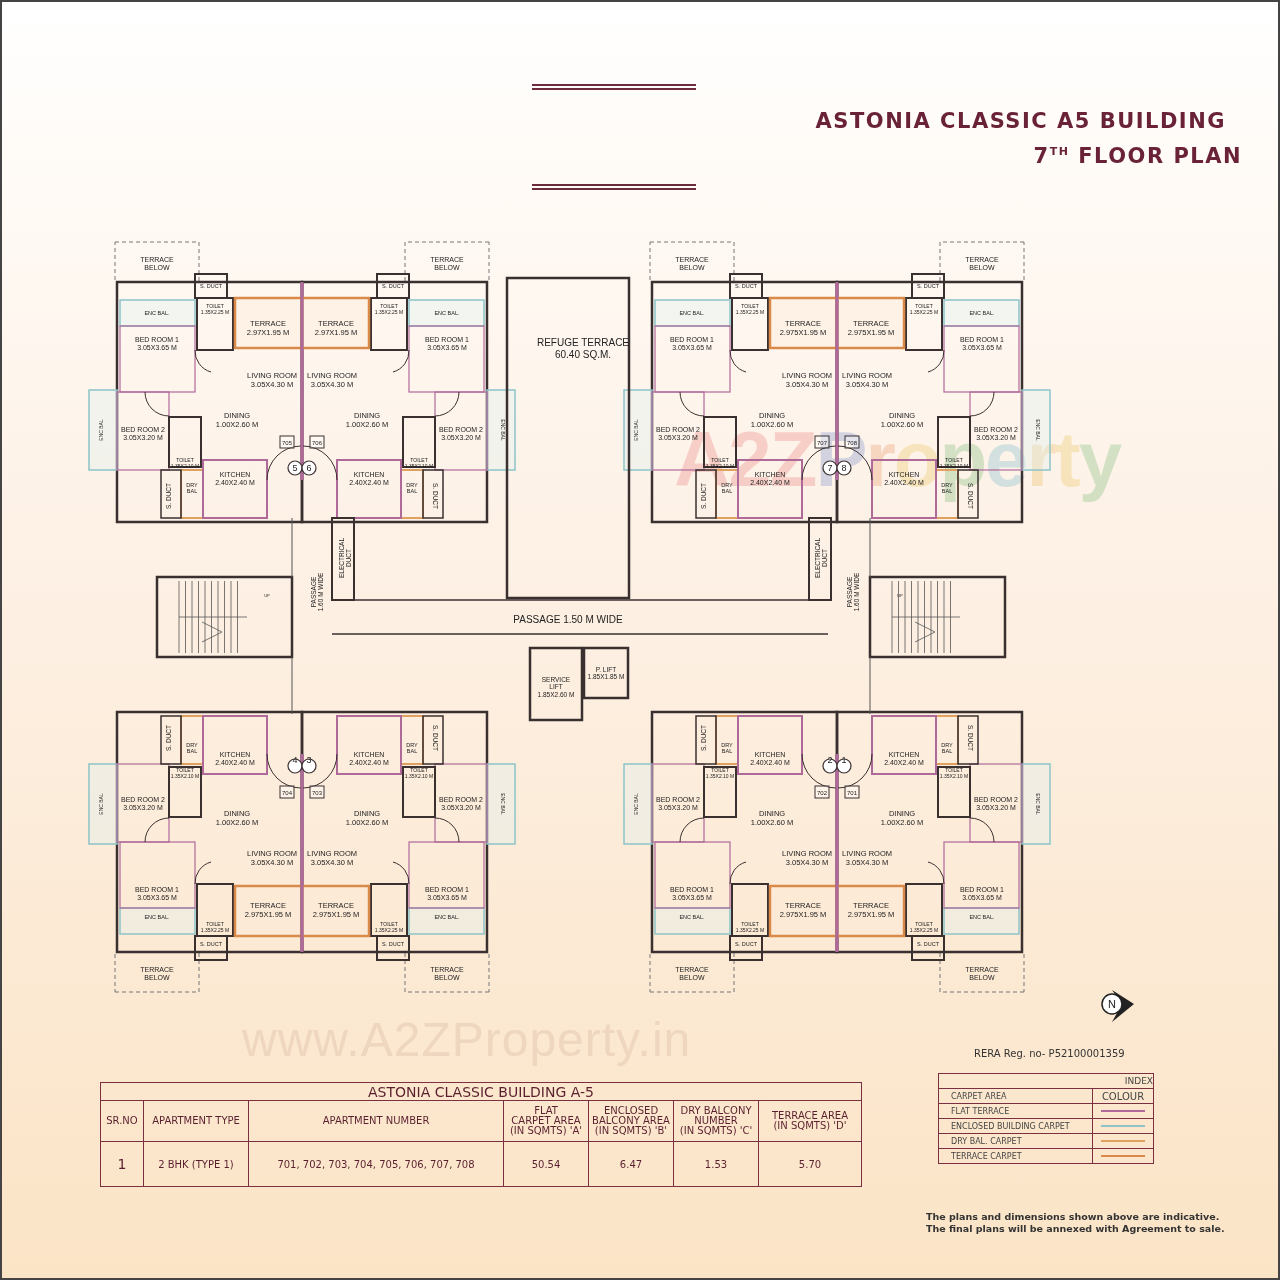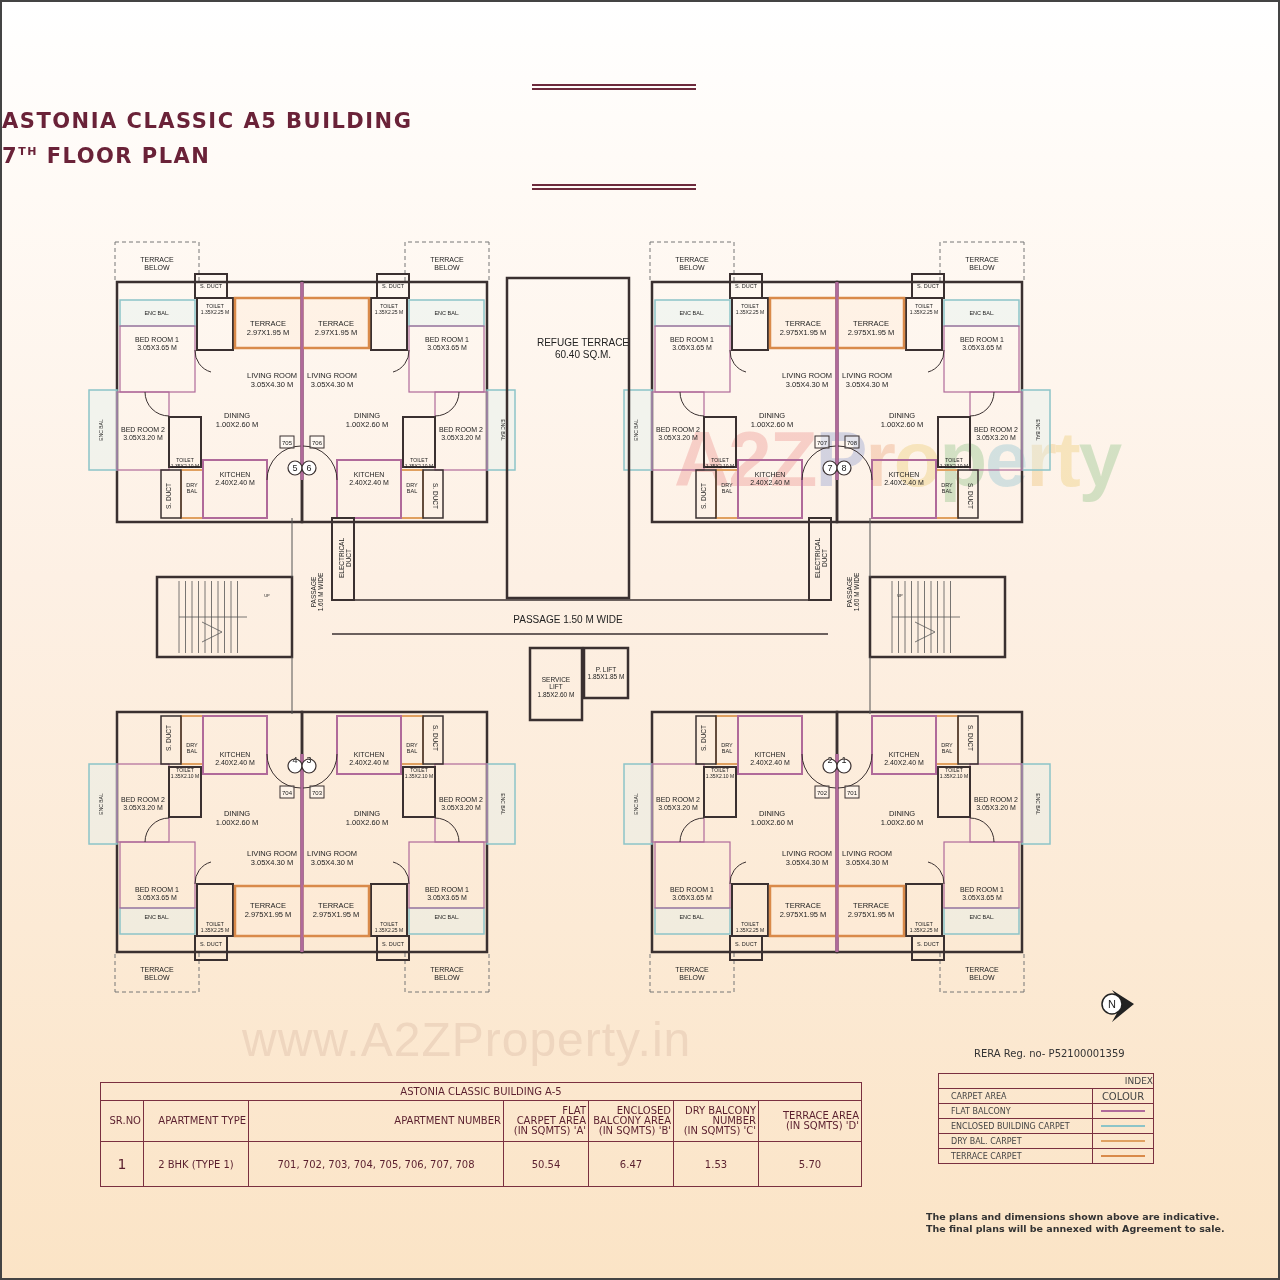--- a/index.html
+++ b/index.html
@@ -1,48 +1,48 @@
 <!DOCTYPE html>
 <html><head>
 <meta charset="utf-8">
 <style>
   html,body{margin:0;padding:0;}
   body{width:1280px;height:1280px;overflow:hidden;font-family:"Liberation Sans",sans-serif;}
   #page{position:relative;width:1276px;height:1276px;border:2px solid #444;
     background:linear-gradient(180deg,#ffffff 0%,#fffaf5 15%,#fdf0e4 45%,#fbe4c6 100%);}
   .rule{position:absolute;left:530px;width:164px;height:6px;border-top:2px solid #6d2a3c;border-bottom:2px solid #6d2a3c;box-sizing:border-box;}
-  .title{position:absolute;left:0;width:1224px;text-align:left;color:#6a2238;font-family:"DejaVu Sans",sans-serif;font-weight:bold;letter-spacing:1.5px;font-size:21px;}
+  .title{position:absolute;left:0;width:1224px;text-align:right;color:#6a2238;font-family:"DejaVu Sans",sans-serif;font-weight:bold;letter-spacing:1.5px;font-size:21px;}
   .title sup{font-size:11px;}
   #plan{position:absolute;left:0;top:0;}
   .lbl{font-family:"Liberation Sans",sans-serif;fill:#222;text-anchor:middle;}
   .watermark{position:absolute;left:240px;top:1010px;font-size:48px;color:rgba(200,160,140,0.25);font-family:"Liberation Sans",sans-serif;letter-spacing:1px;}
   .wm2{position:absolute;left:672px;top:412px;font-size:78px;font-weight:bold;font-family:"Liberation Sans",sans-serif;opacity:0.22;letter-spacing:-2px;}
   table.area{position:absolute;left:98px;top:1080px;width:762px;border-collapse:collapse;color:#5a1f2e;font-family:"DejaVu Sans",sans-serif;}
   table.area td,table.area th{border:1.5px solid #7a3040;text-align:center;font-size:10px;font-weight:normal;padding:0 2px;}
-  table.area .cap{height:17px;font-size:10px;}
-  table.area .hdr th{height:40px;line-height:10px;text-align:right;}
+  table.area .cap{height:17px;font-size:14px;}
+  table.area .hdr th{height:40px;line-height:10px;}
   table.area .row td{height:44px;font-size:10px;}
   table.area .row td.big{font-size:14px;}
   .rera{position:absolute;left:972px;top:1046px;font-size:10px;color:#333;font-family:"DejaVu Sans",sans-serif;}
   table.idx{position:absolute;left:936px;top:1071px;width:216px;border-collapse:collapse;font-family:"DejaVu Sans",sans-serif;color:#444;}
   table.idx td{border:1.2px solid #7a3040;font-size:8px;height:14px;padding:0 0 0 12px;}
   table.idx td.c{padding:0;text-align:center;width:60px;}
   table.idx td.h{text-align:right;padding:0;font-size:9px;}
   .swatch{display:inline-block;width:44px;height:2px;vertical-align:middle;}
   .note{position:absolute;left:924px;top:1209px;font-size:9.5px;color:#333;line-height:12px;font-family:"DejaVu Sans",sans-serif;font-weight:bold;}
   .north{position:absolute;left:1096px;top:986px;}
 </style>
 </head>
 <body>
 
 <div id="page">
 
   <div class="rule" style="top:82px;"></div>
   <div class="title" style="top:107px;">ASTONIA CLASSIC A5 BUILDING</div>
-  <div class="title" style="top:142px;"><span>7</span><sup>TH</sup><span> FLOOR PLAN</span></div>
+  <div class="title" style="top:142px;margin-left:16px;"><span>7</span><sup>TH</sup><span> FLOOR PLAN</span></div>
   <div class="rule" style="top:182px;"></div>
 
   <div class="wm2"><span style="color:#e05050">A</span><span style="color:#e05050">2</span><span style="color:#e05050">Z</span><span style="color:#4060c0">P</span><span style="color:#e07030">r</span><span style="color:#e0b020">o</span><span style="color:#40a040">p</span><span style="color:#40a0c0">e</span><span style="color:#e0a020">r</span><span style="color:#e0b020">t</span><span style="color:#40a040">y</span></div>
 
   <svg id="plan" width="1276" height="1070">
       <g transform="translate(85,240)">
         <g>
           <g transform="">
             <rect x="28" y="0" width="84" height="40" fill="none" stroke="#777" stroke-width="1" stroke-dasharray="4 3"></rect>
             <rect x="30" y="40" width="185" height="240" fill="none" stroke="#3a3030" stroke-width="2.5" stroke-dasharray=""></rect>
@@ -471,21 +471,21 @@
   <table class="idx">
     <tbody>
         <tr>
           <td class="h" colspan="2">INDEX</td>
         </tr>
     <tr>
           <td>CARPET AREA</td>
           <td class="c" style="font-size:10px">COLOUR</td>
         </tr>
     <tr>
-          <td>FLAT BALCONY</td>
+          <td>FLAT TERRACE</td>
           <td class="c"><span class="swatch" style="background:#b06a9a"></span></td>
         </tr>
     <tr>
           <td>ENCLOSED BUILDING CARPET</td>
           <td class="c"><span class="swatch" style="background:#8cc4c8"></span></td>
         </tr>
     <tr>
           <td>DRY BAL. CARPET</td>
           <td class="c"><span class="swatch" style="background:#e0a060"></span></td>
         </tr>

